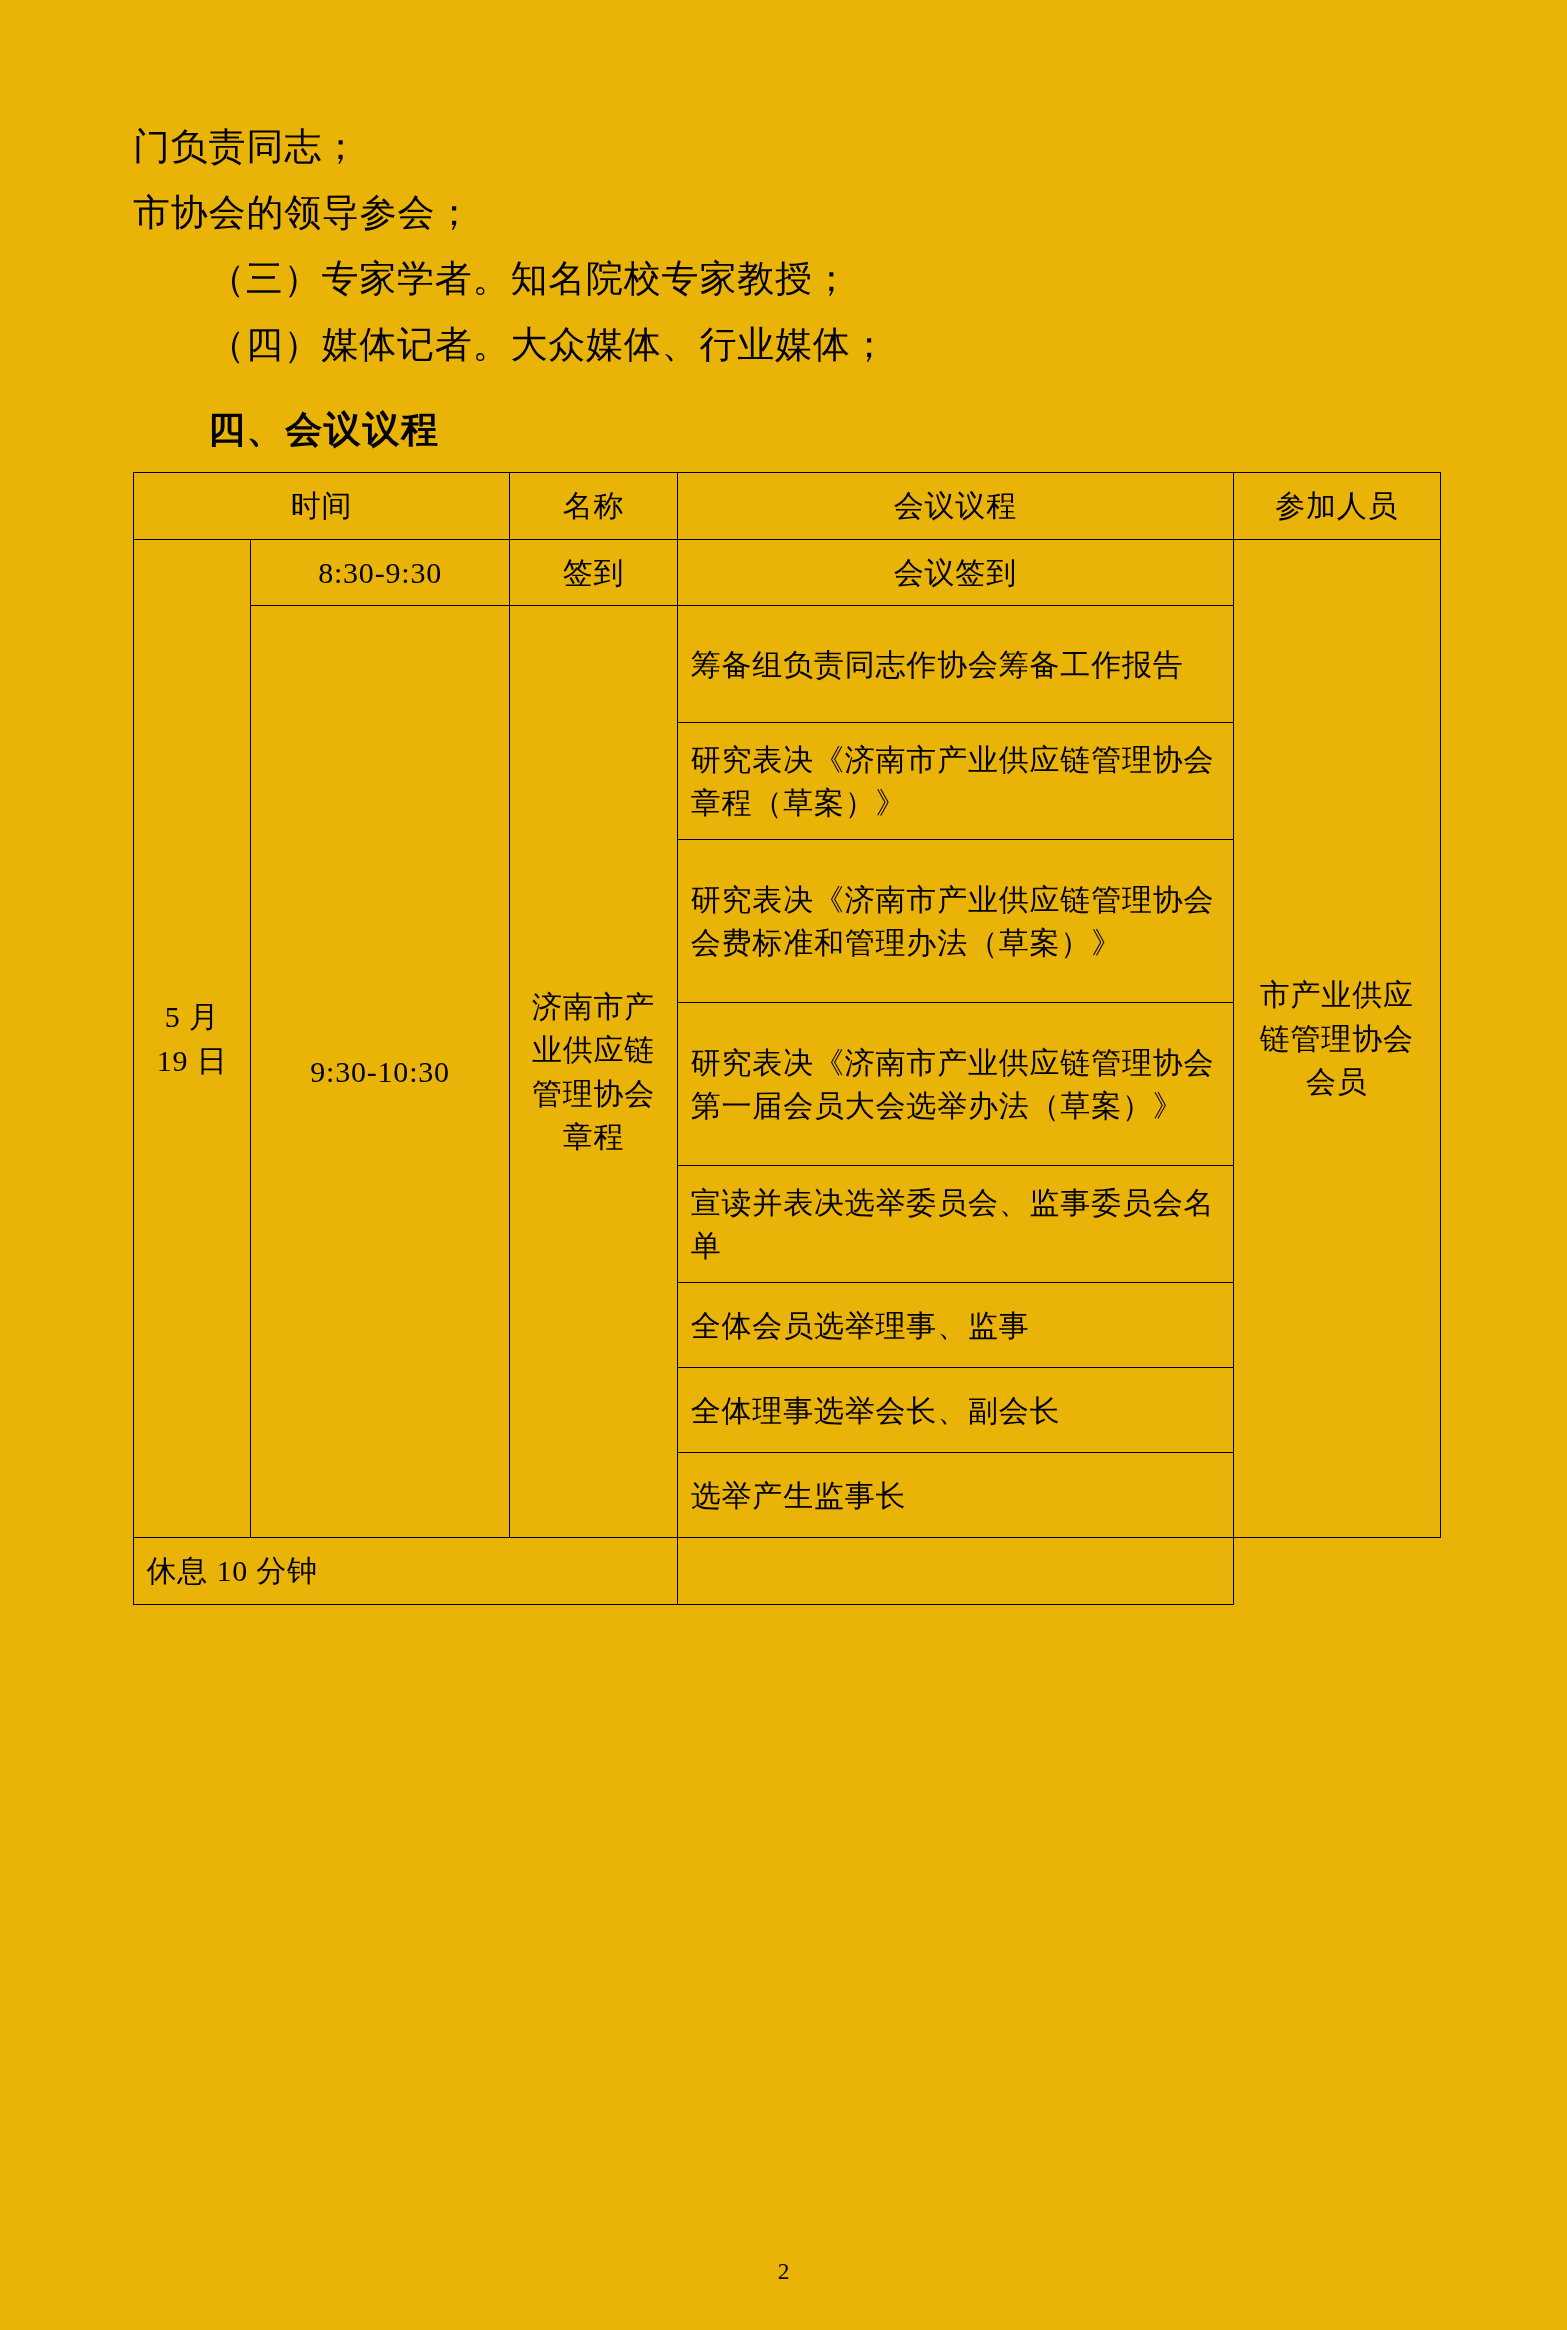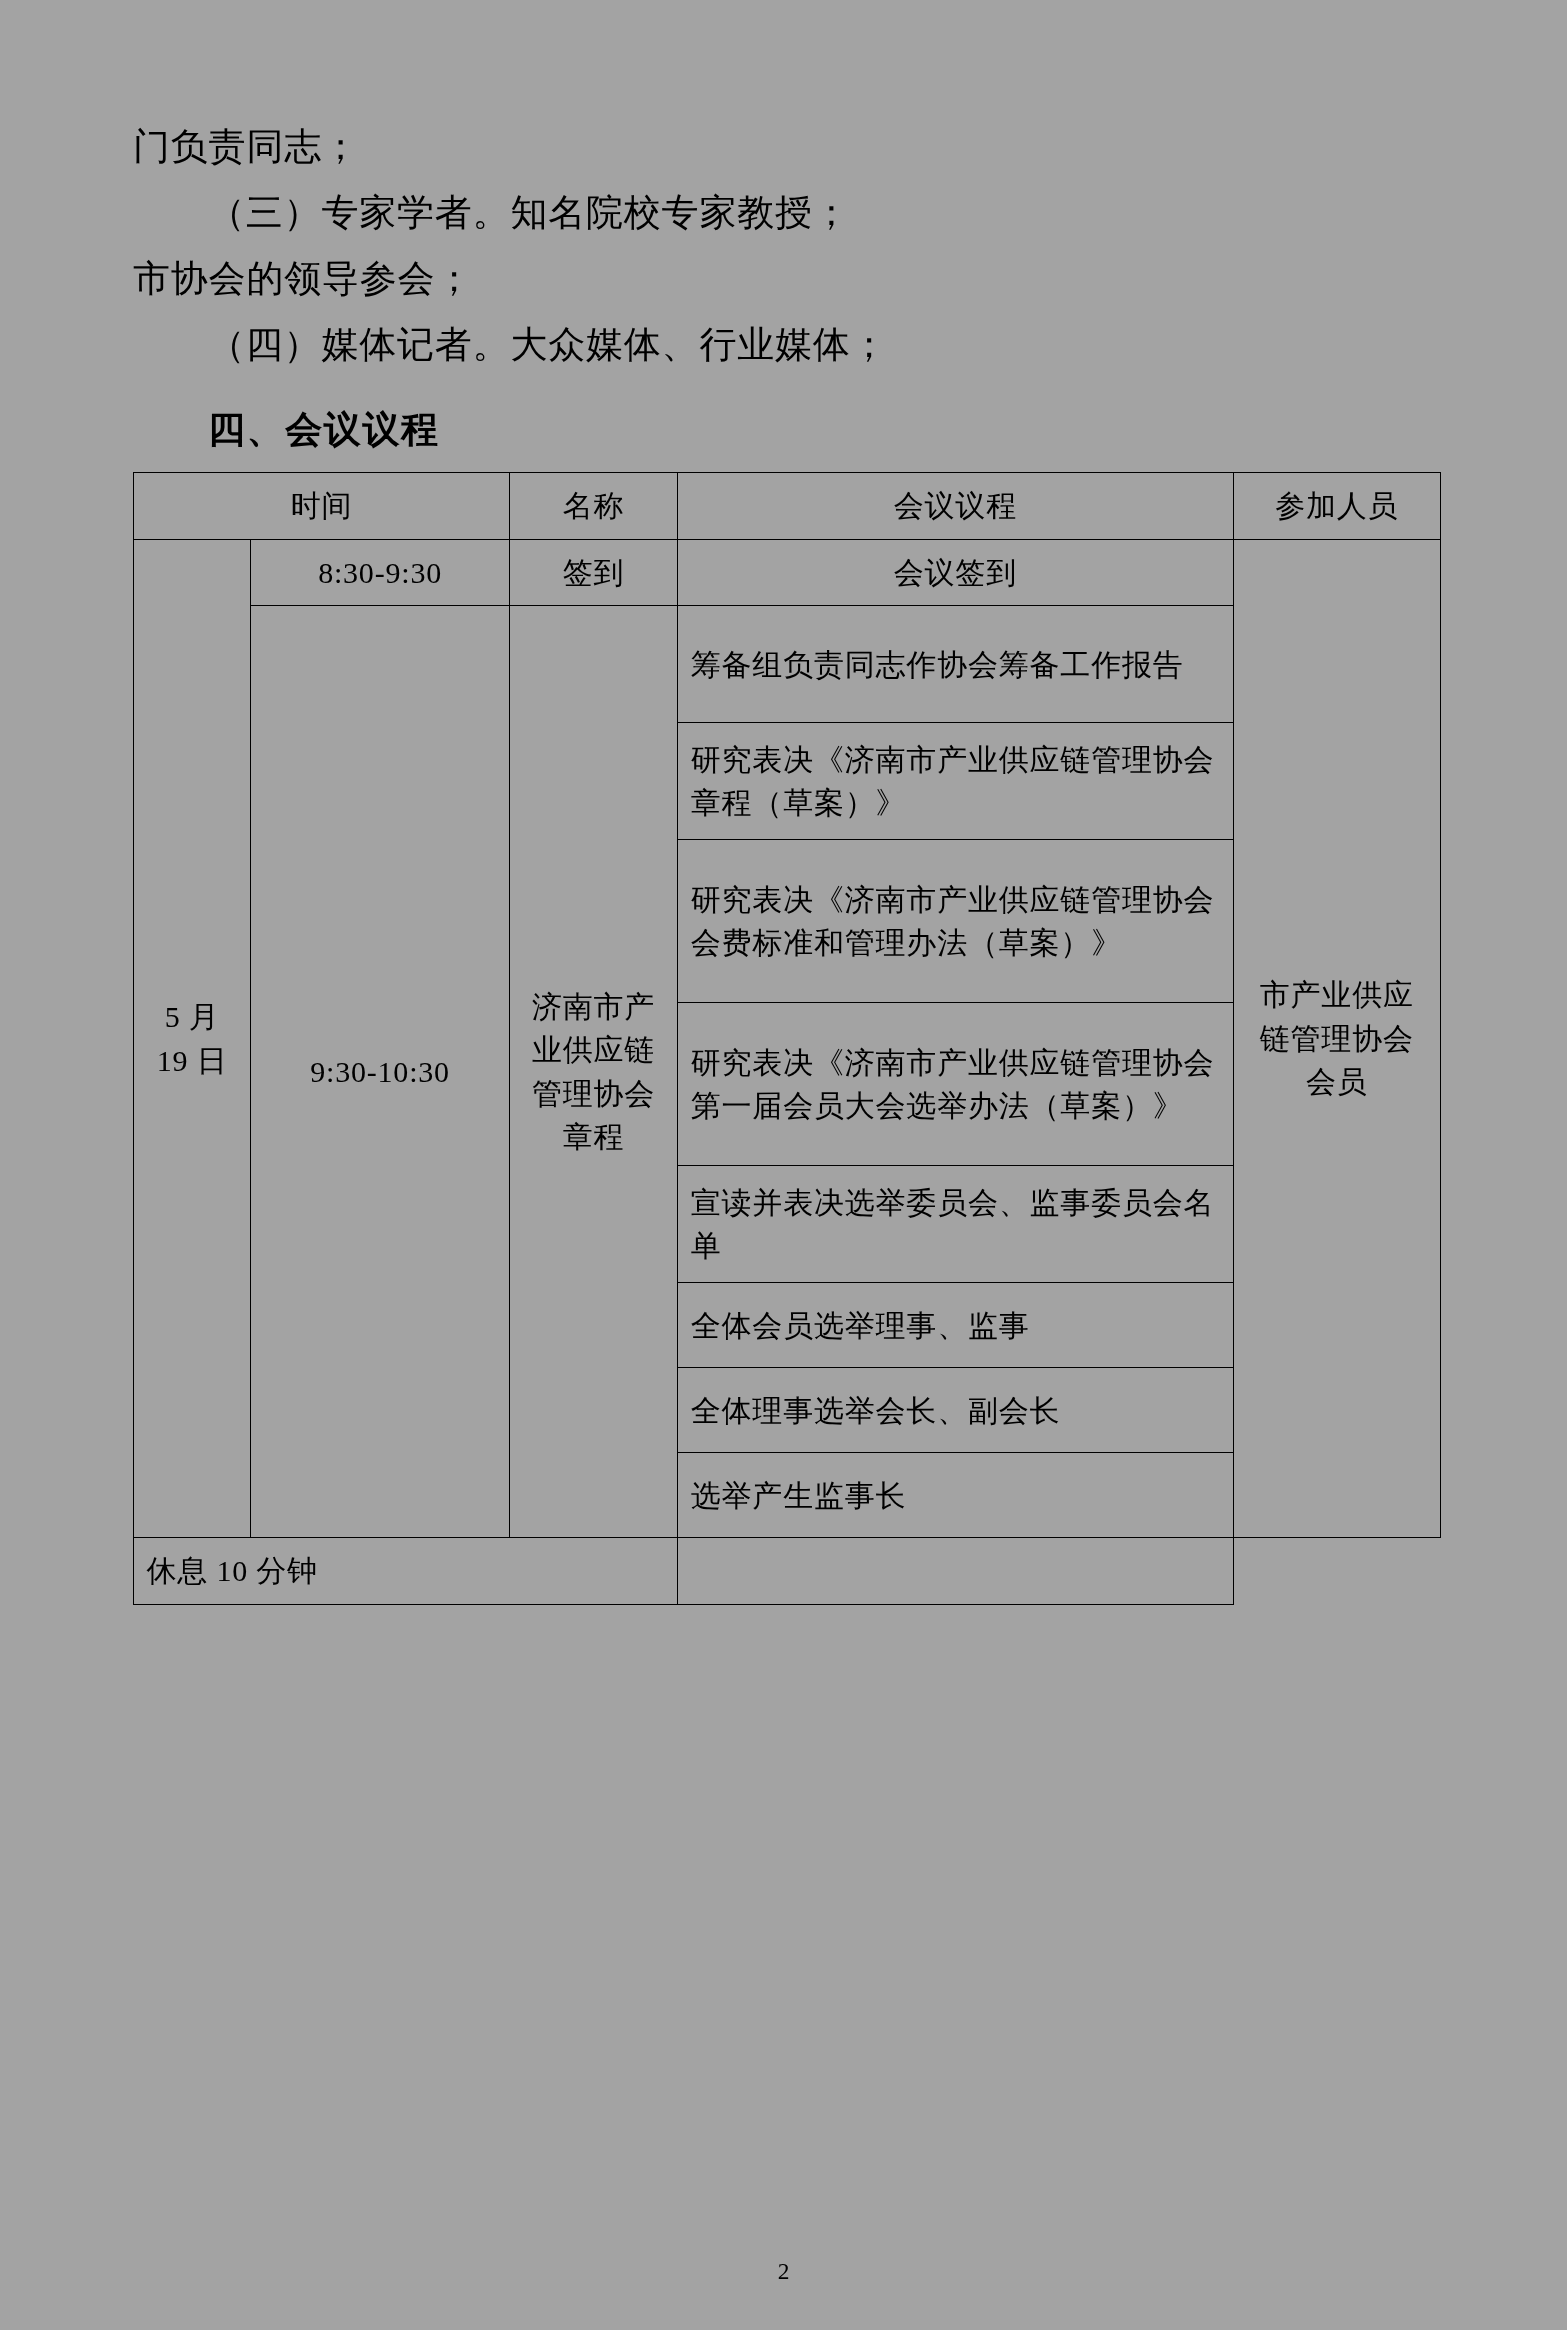--- a/index.html
+++ b/index.html
@@ -8,21 +8,21 @@
     background: #ffffff;
   }
   body {
     font-family: "Liberation Serif", "DejaVu Serif", serif;
     color: #000000;
   }
   .page {
     position: relative;
     width: 1567px;
     height: 2330px;
-    background: #a3a3a3;
+    background: #eab308;
     box-sizing: border-box;
     padding: 117px 133px 47px 133px;
   }
   .body-text {
     font-size: 37px;
     line-height: 1.62;
     letter-spacing: 0.8px;
   }
   .para {
     margin: 0 0 6.2px 0;
@@ -111,22 +111,22 @@
     display: block;
   }
 </style>
 </head>
 <body>
 
 <div class="page">
 
   <div class="body-text">
     <p class="para">门负责同志；</p>
+    <p class="para">市协会的领导参会；</p>
     <p class="para indent">（三）专家学者。知名院校专家教授；</p>
-    <p class="para">市协会的领导参会；</p>
     <p class="para indent">（四）媒体记者。大众媒体、行业媒体；</p>
   </div>
 
   <div class="section-heading">四、会议议程</div>
 
   <table class="agenda">
     <colgroup>
       <col style="width:117px">
       <col style="width:258px">
       <col style="width:168px">

